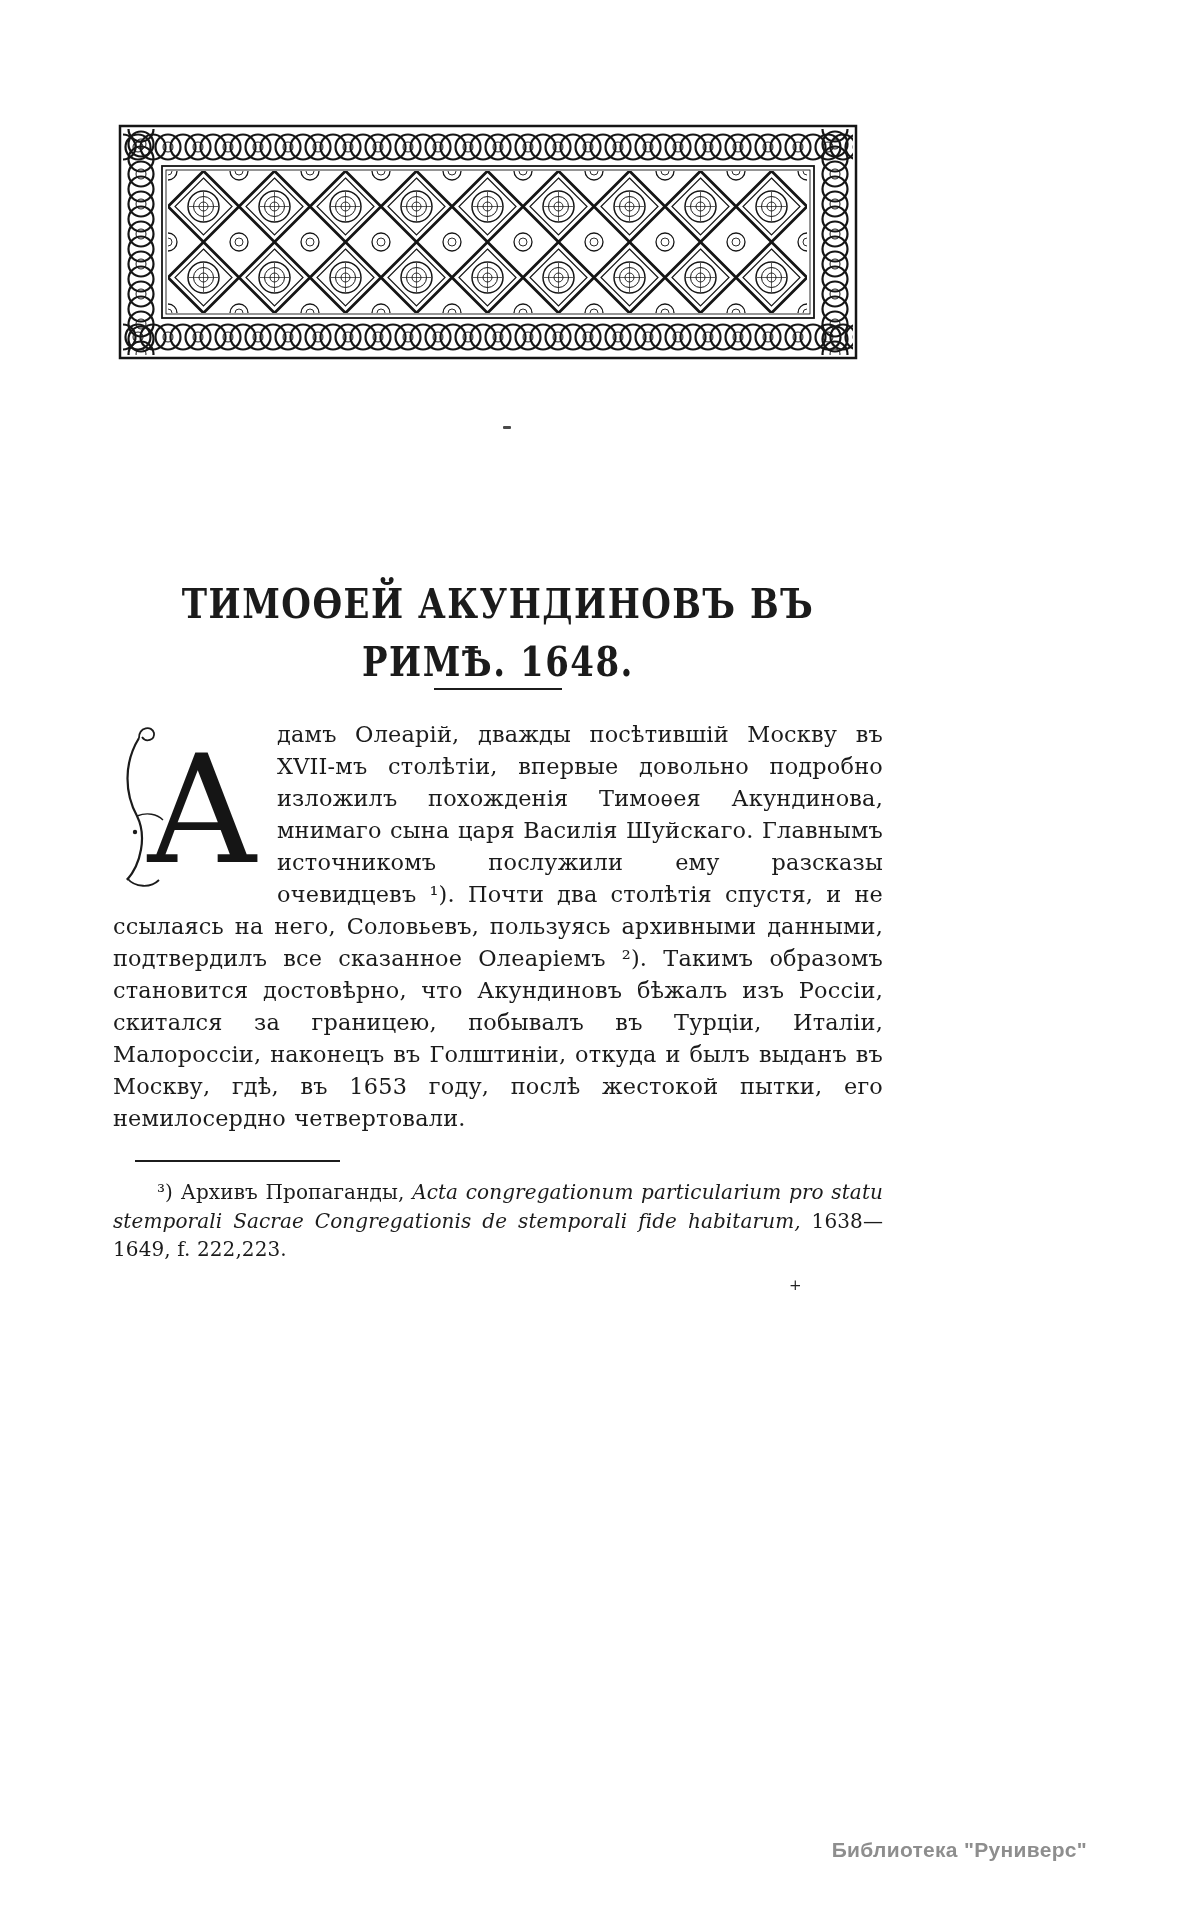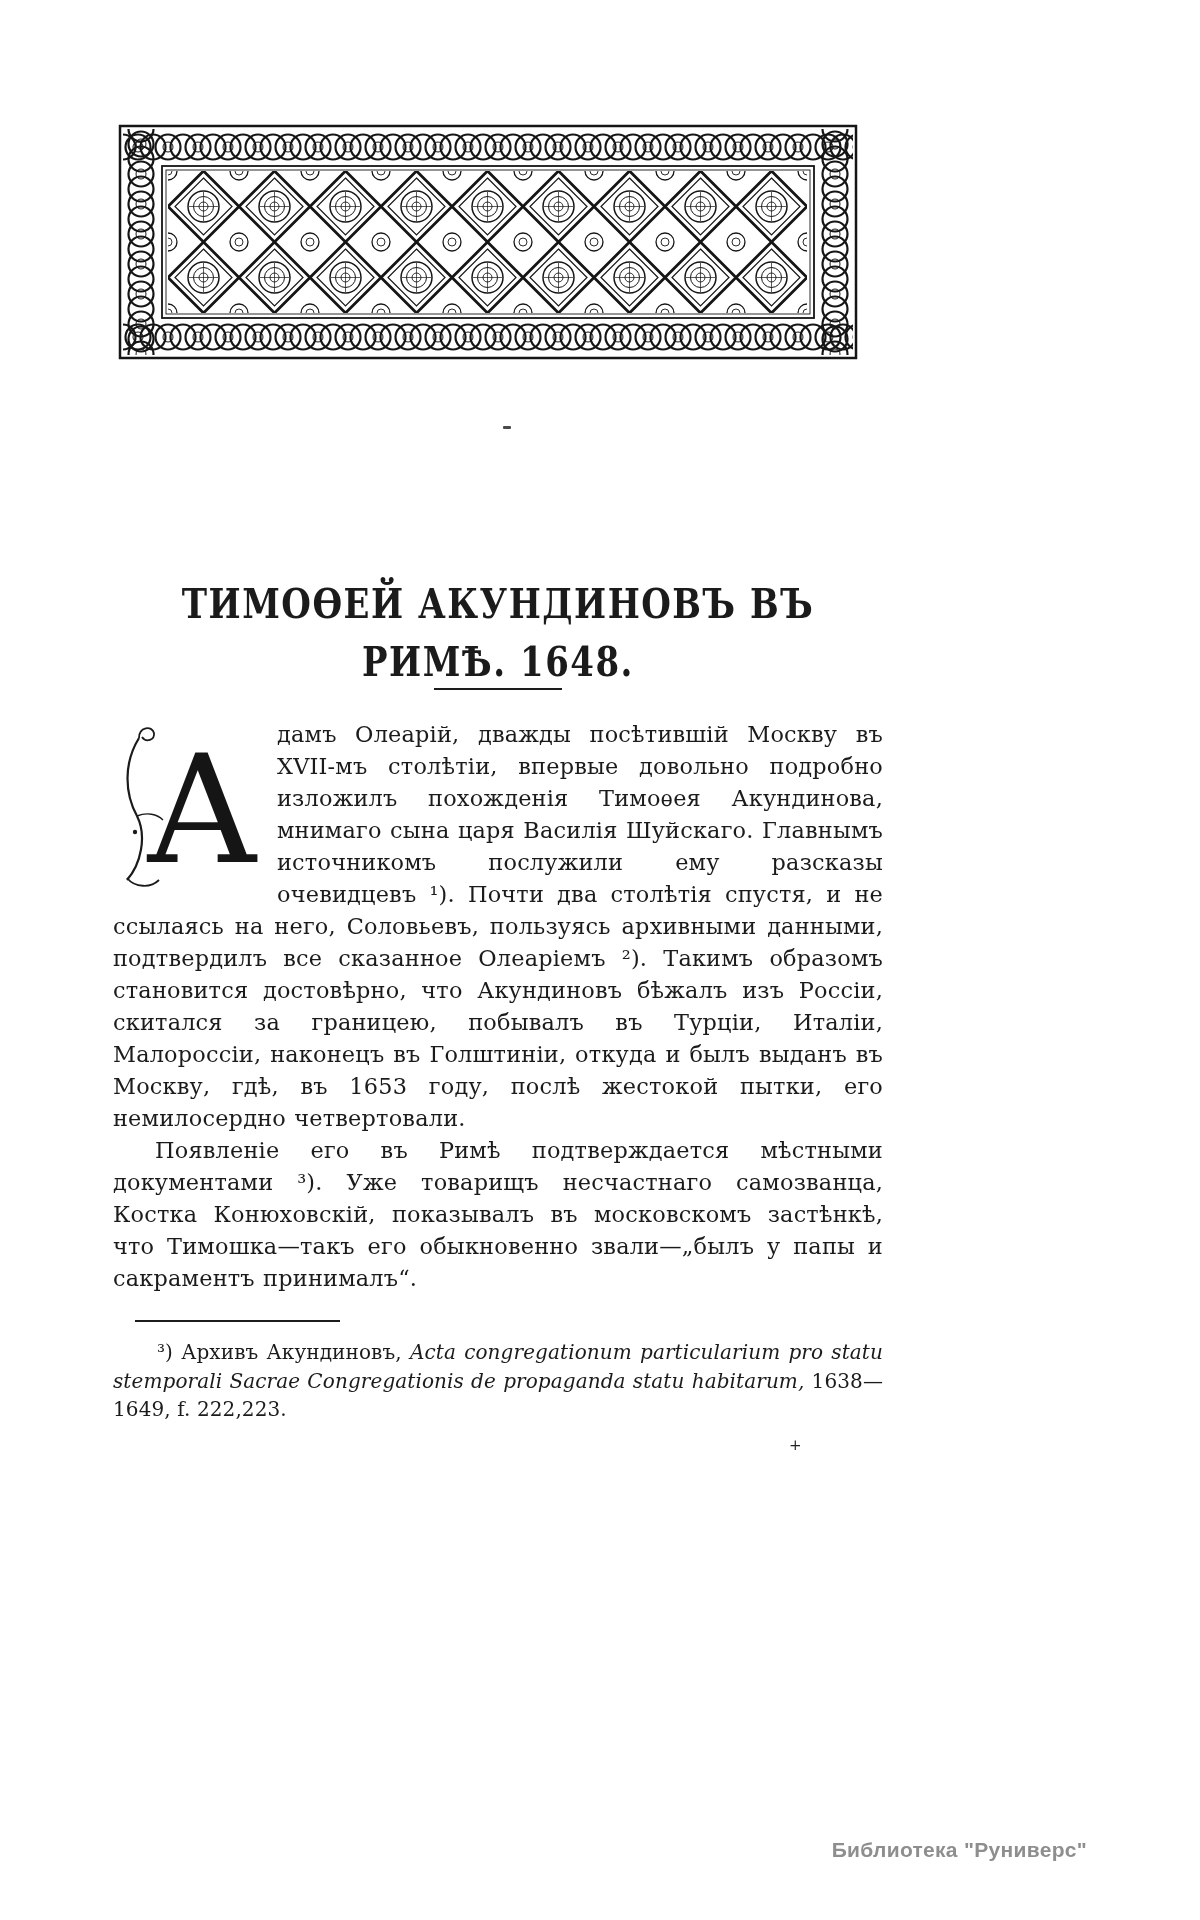--- a/index.html
+++ b/index.html
@@ -109,27 +109,26 @@
           <svg width="150" height="166" viewBox="0 0 150 166">
             <path d="M26,16 C10,42 12,72 24,94 C34,114 28,142 14,158" fill="none" stroke="#1b1b1b" stroke-width="2.2"></path>
             <path d="M26,16 C26,5 39,3 41,11 C42,18 33,21 29,15" fill="none" stroke="#1b1b1b" stroke-width="1.8"></path>
             <path d="M14,156 C22,166 38,166 46,158" fill="none" stroke="#1b1b1b" stroke-width="1.8"></path>
             <path d="M24,94 C34,90 44,92 50,98" fill="none" stroke="#1b1b1b" stroke-width="1.4"></path>
             <circle cx="22" cy="110" r="2.2" fill="#1b1b1b"></circle>
             <text x="32" y="140" font-family="DejaVu Serif, serif" font-size="150" fill="#151515">А</text>
           </svg>
         </span><span>дамъ Олеарій, дважды посѣтившій Москву въ XVII-мъ столѣтіи, впервые довольно подробно изложилъ похожденія Тимоѳея Акундинова, мнимаго сына царя Василія Шуйскаго. Главнымъ источникомъ послужили ему разсказы очевидцевъ ¹). Почти два столѣтія спустя, и не ссылаясь на него, Соловьевъ, пользуясь архивными данными, подтвердилъ все сказанное Олеаріемъ ²). Такимъ образомъ становится достовѣрно, что Акундиновъ бѣжалъ изъ Россіи, скитался за границею, побывалъ въ Турціи, Италіи, Малороссіи, наконецъ въ Голштиніи, откуда и былъ выданъ въ Москву, гдѣ, въ 1653 году, послѣ жестокой пытки, его немилосердно четвертовали.</span>
       </p>
-      <p class="indent">Появленіе его въ Римѣ подтверждается мѣстными документами ³). Уже товарищъ несчастнаго самозванца, Костка Конюховскій, показывалъ въ московскомъ застѣнкѣ, что Тимошка—такъ его обыкновенно звали—„былъ у папы и сакраментъ принималъ“.</p>
     </div>
 
     <div class="fn-rule"></div>
 
     <div class="footnotes">
-      <p><span>³) Архивъ Акундиновъ, </span><em>Acta congregationum particularium pro statu stemporali Sacrae Congregationis de propaganda statu habitarum,</em><span> 1638—1649, f. 222,223.</span></p>
+      <p><span>³) Архивъ Пропаганды, </span><em>Acta congregationum particularium pro statu stemporali Sacrae Congregationis de stemporali fide habitarum,</em><span> 1638—1649, f. 222,223.</span></p>
     </div>
 
     <div class="printer-mark">+</div>
 
   </div>
 
   <div class="watermark">Библиотека "Руниверс"</div>
 
 </div>
 

